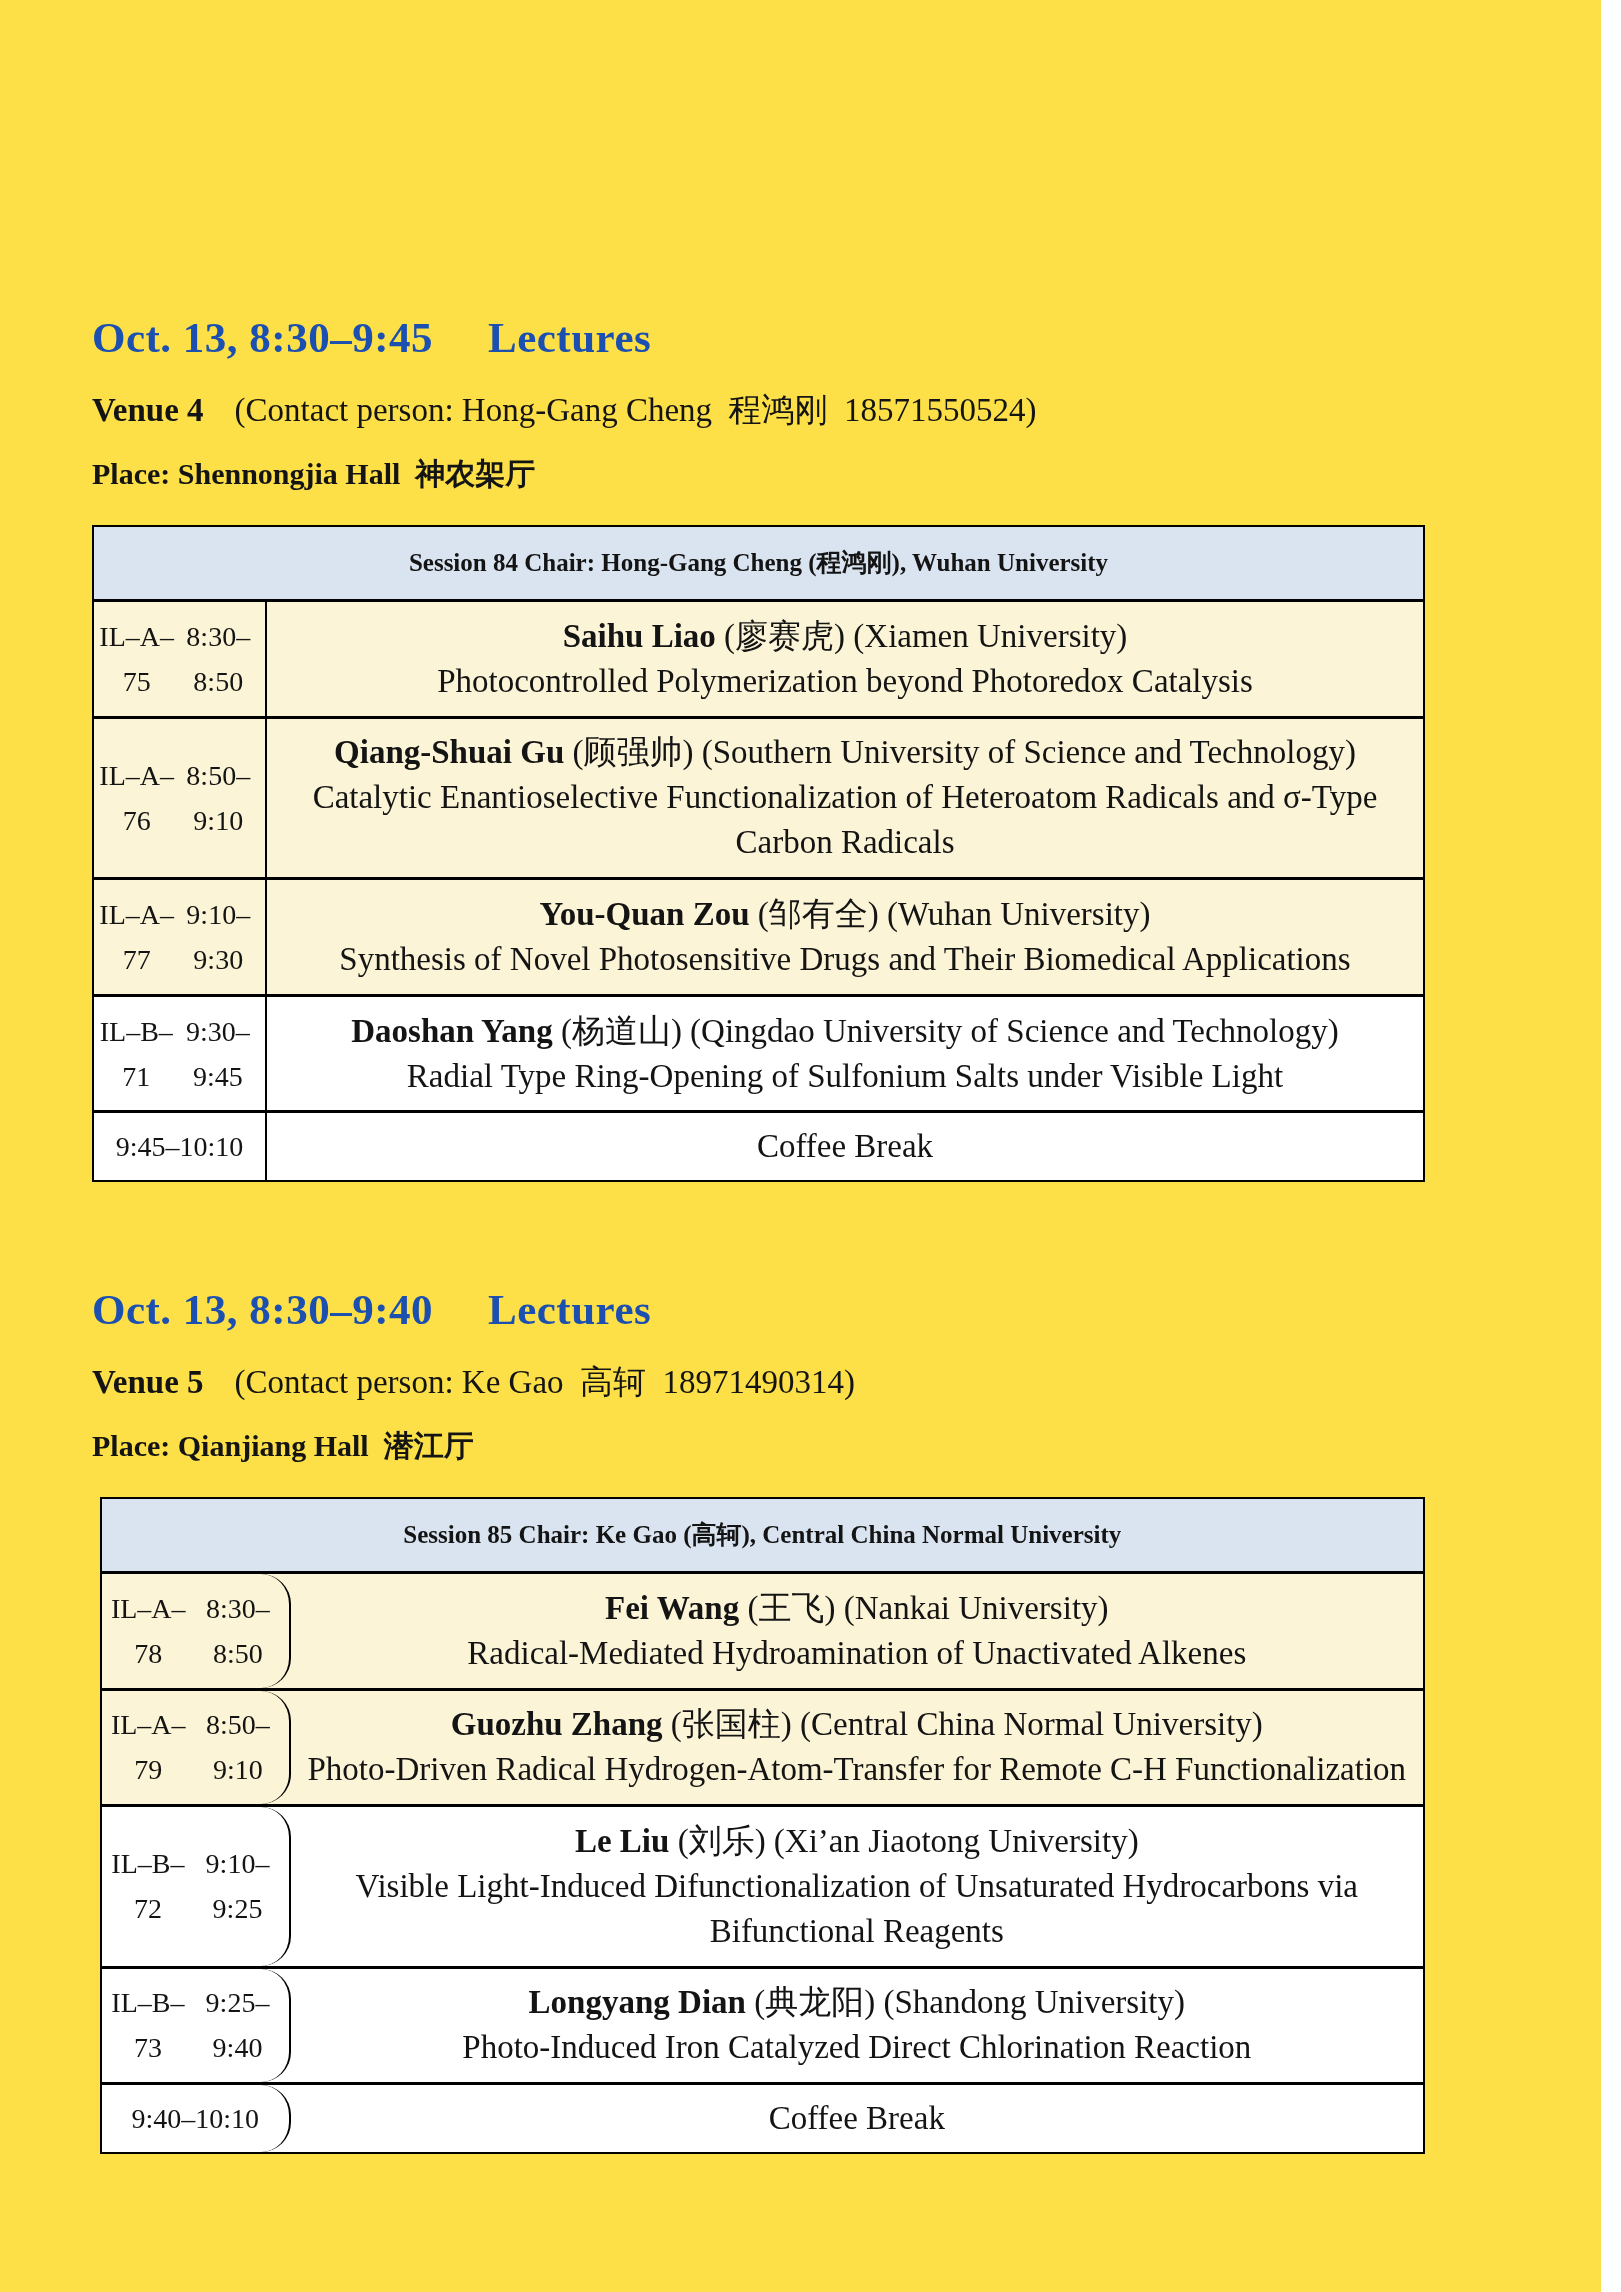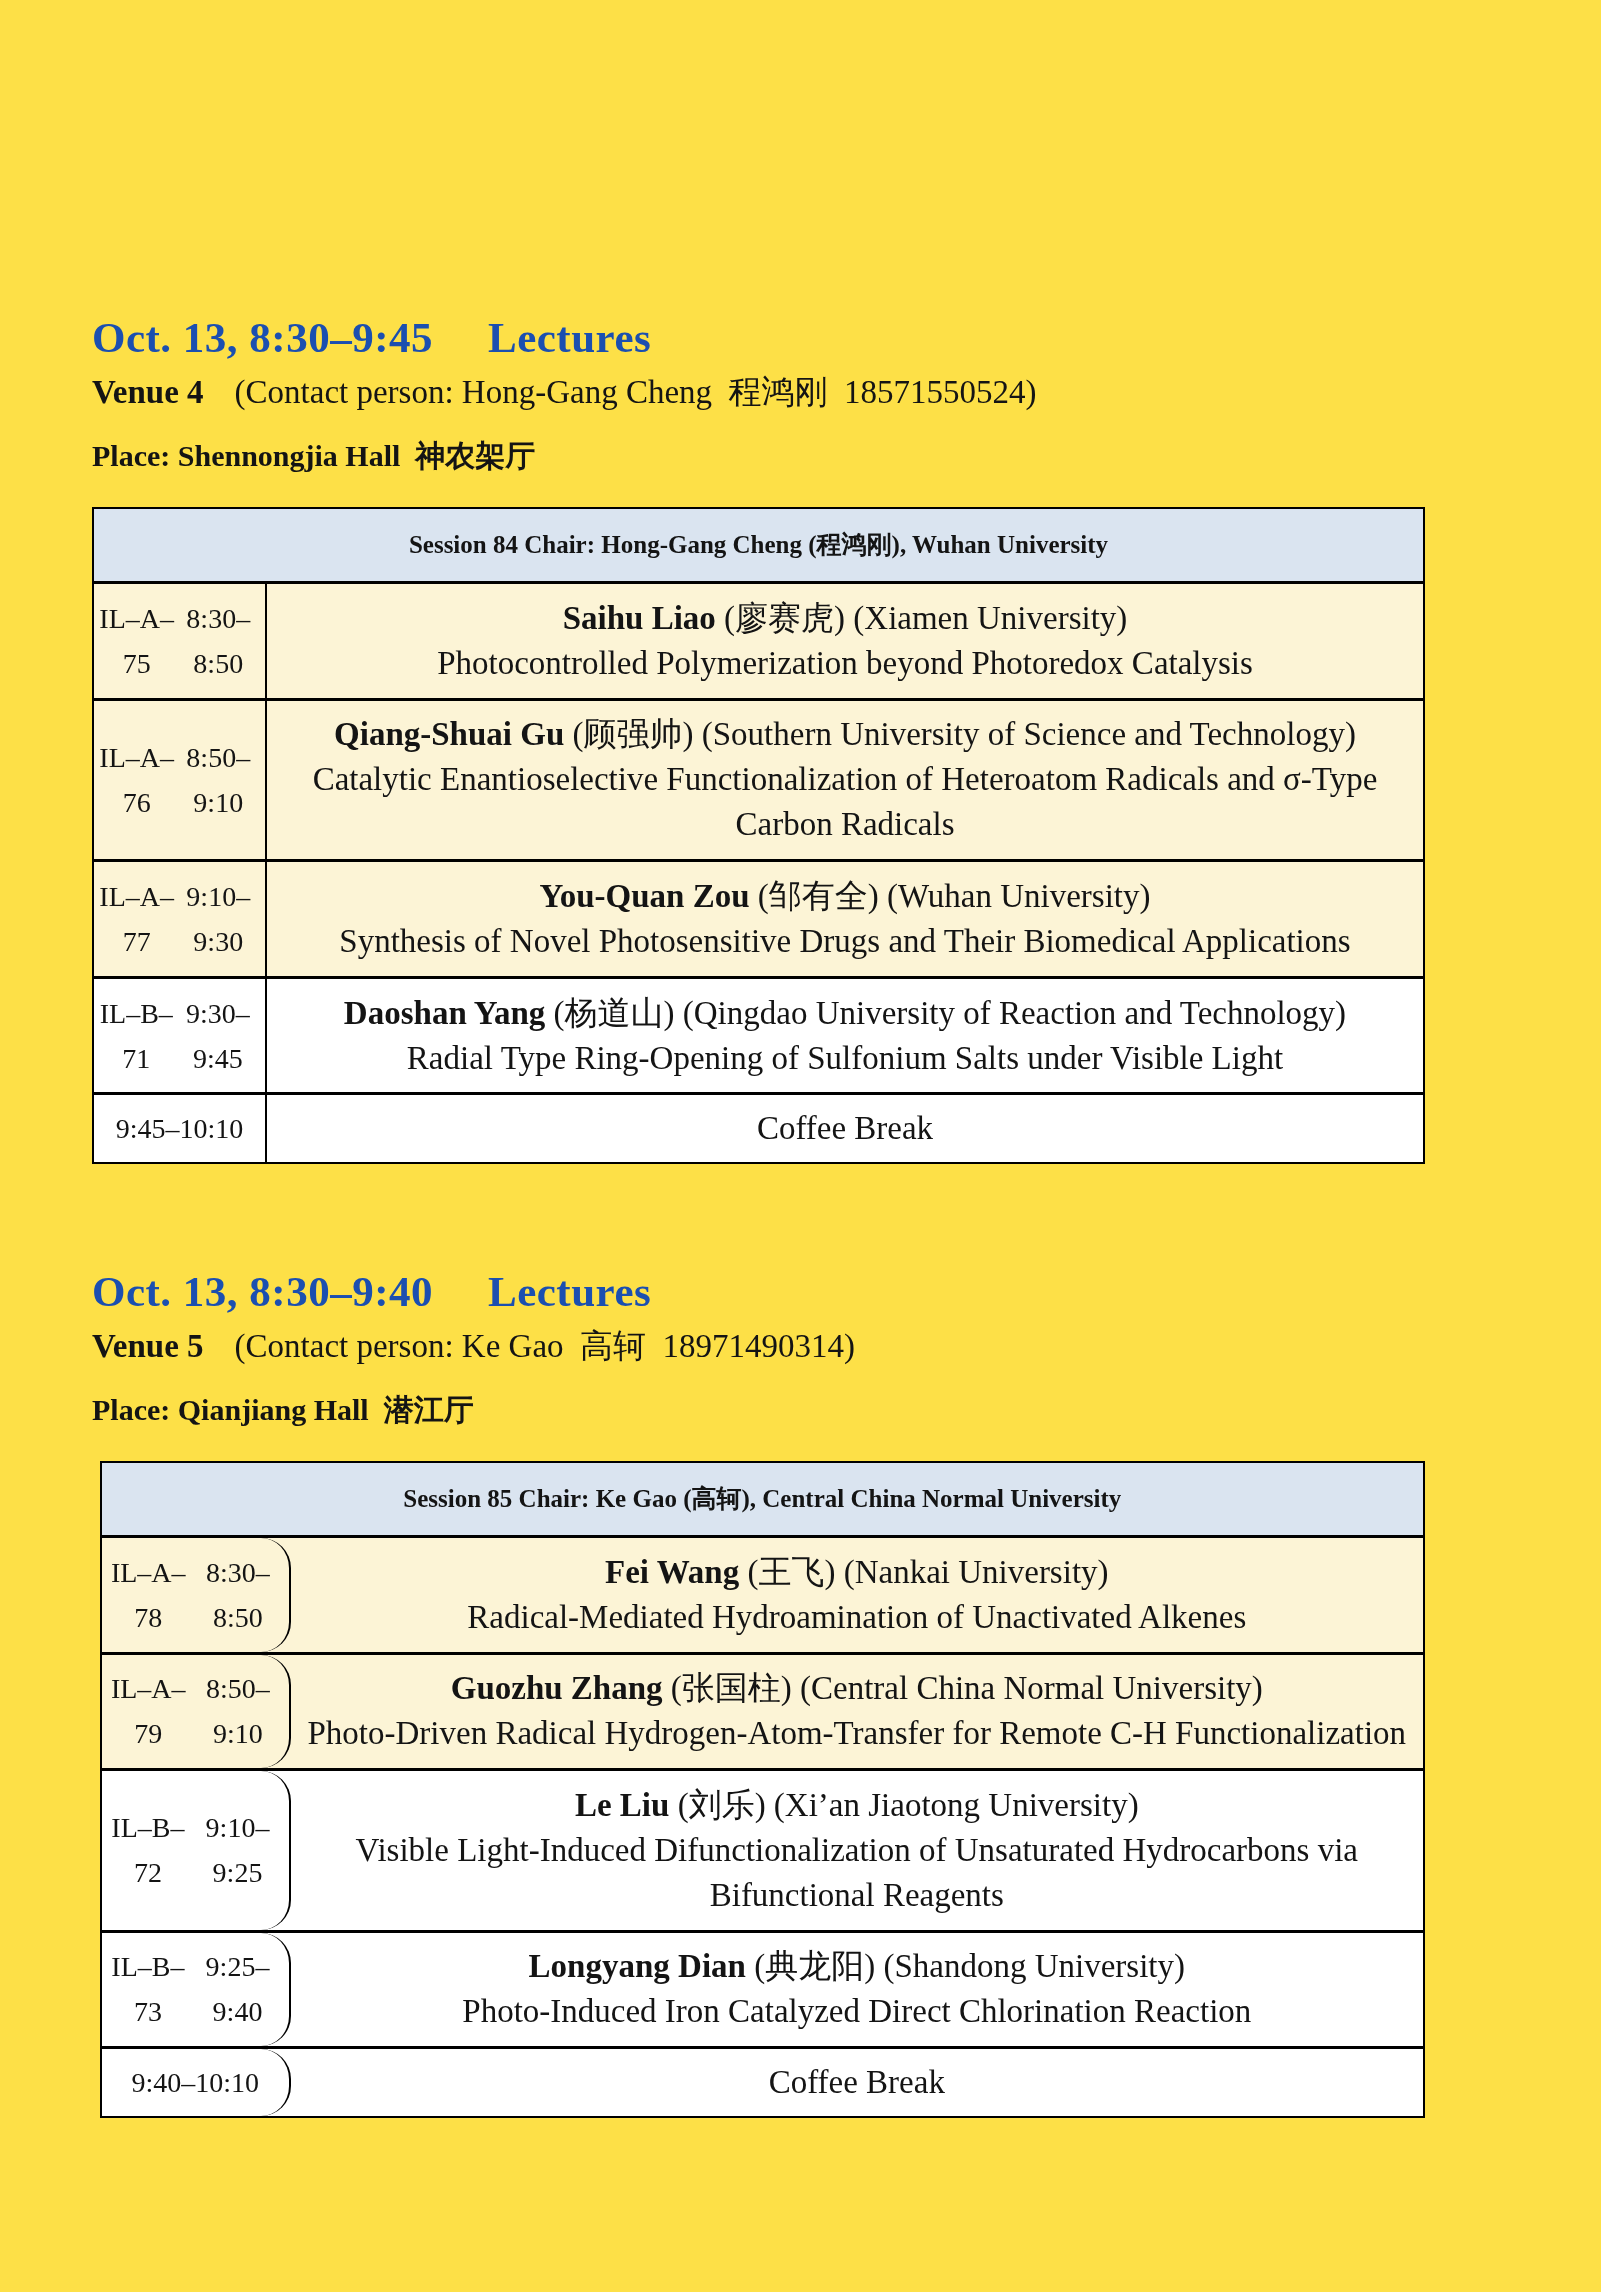--- a/index.html
+++ b/index.html
@@ -15,21 +15,21 @@
   }
   .sec{box-sizing:border-box;}
   .sec-title{
     margin:0;
     font-size:43px;line-height:51px;font-weight:bold;
     color:#1b4fb0;
     letter-spacing:0.5px;
   }
   .sec-title .title-type{margin-left:55px;}
   .venue-line{
-    margin:8px 0 0 0;
+    margin:26px 0 0 0;
     font-size:33px;line-height:43px;
   }
   .venue-line .venue-label{font-weight:bold;}
   .venue-line .venue-contact{margin-left:31px;}
   .place-line{
     margin:21.6px 0 0 0;
     font-size:30px;line-height:39px;font-weight:bold;
   }
   .session-table{
     margin-top:32px;
@@ -123,21 +123,21 @@
           <div>Synthesis of Novel Photosensitive Drugs and Their Biomedical Applications</div>
         </div>
       </div>
 
       <div class="trow bg-white">
         <div class="tcell time-cell">
           <div>IL–B–71</div>
           <div>9:30–9:45</div>
         </div>
         <div class="tcell content-cell">
-          <div><span class="speaker-name">Daoshan Yang</span><span> (杨道山) (Qingdao University of Reaction and Technology)</span></div>
+          <div><span class="speaker-name">Daoshan Yang</span><span> (杨道山) (Qingdao University of Science and Technology)</span></div>
           <div>Radial Type Ring-Opening of Sulfonium Salts under Visible Light</div>
         </div>
       </div>
 
       <div class="trow bg-white break-row">
         <div class="tcell time-cell">
           <div>9:45–10:10</div>
         </div>
         <div class="tcell content-cell">
           <div>Coffee Break</div>

